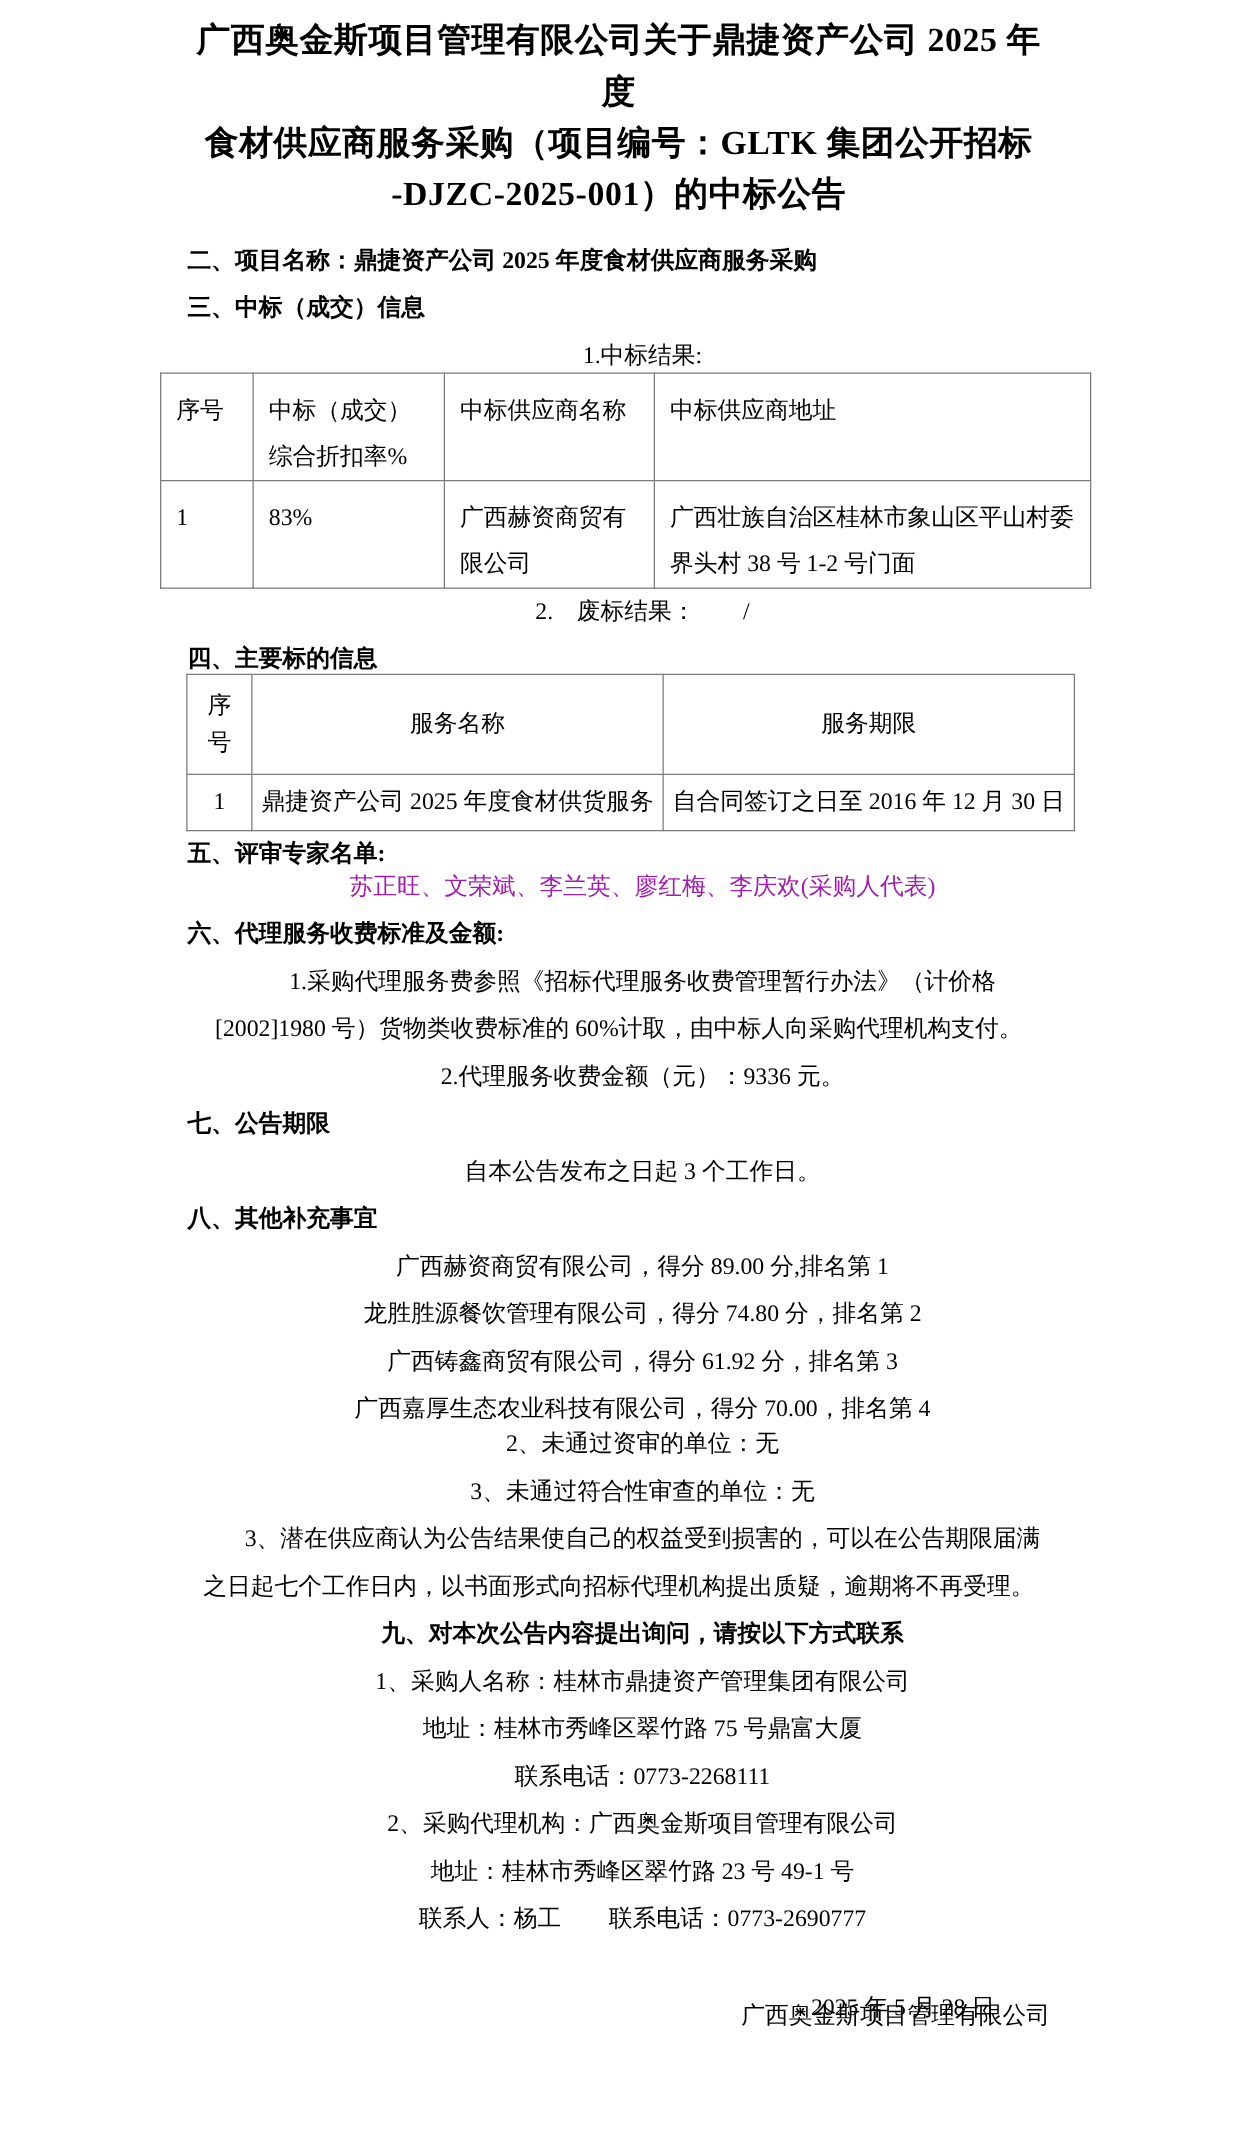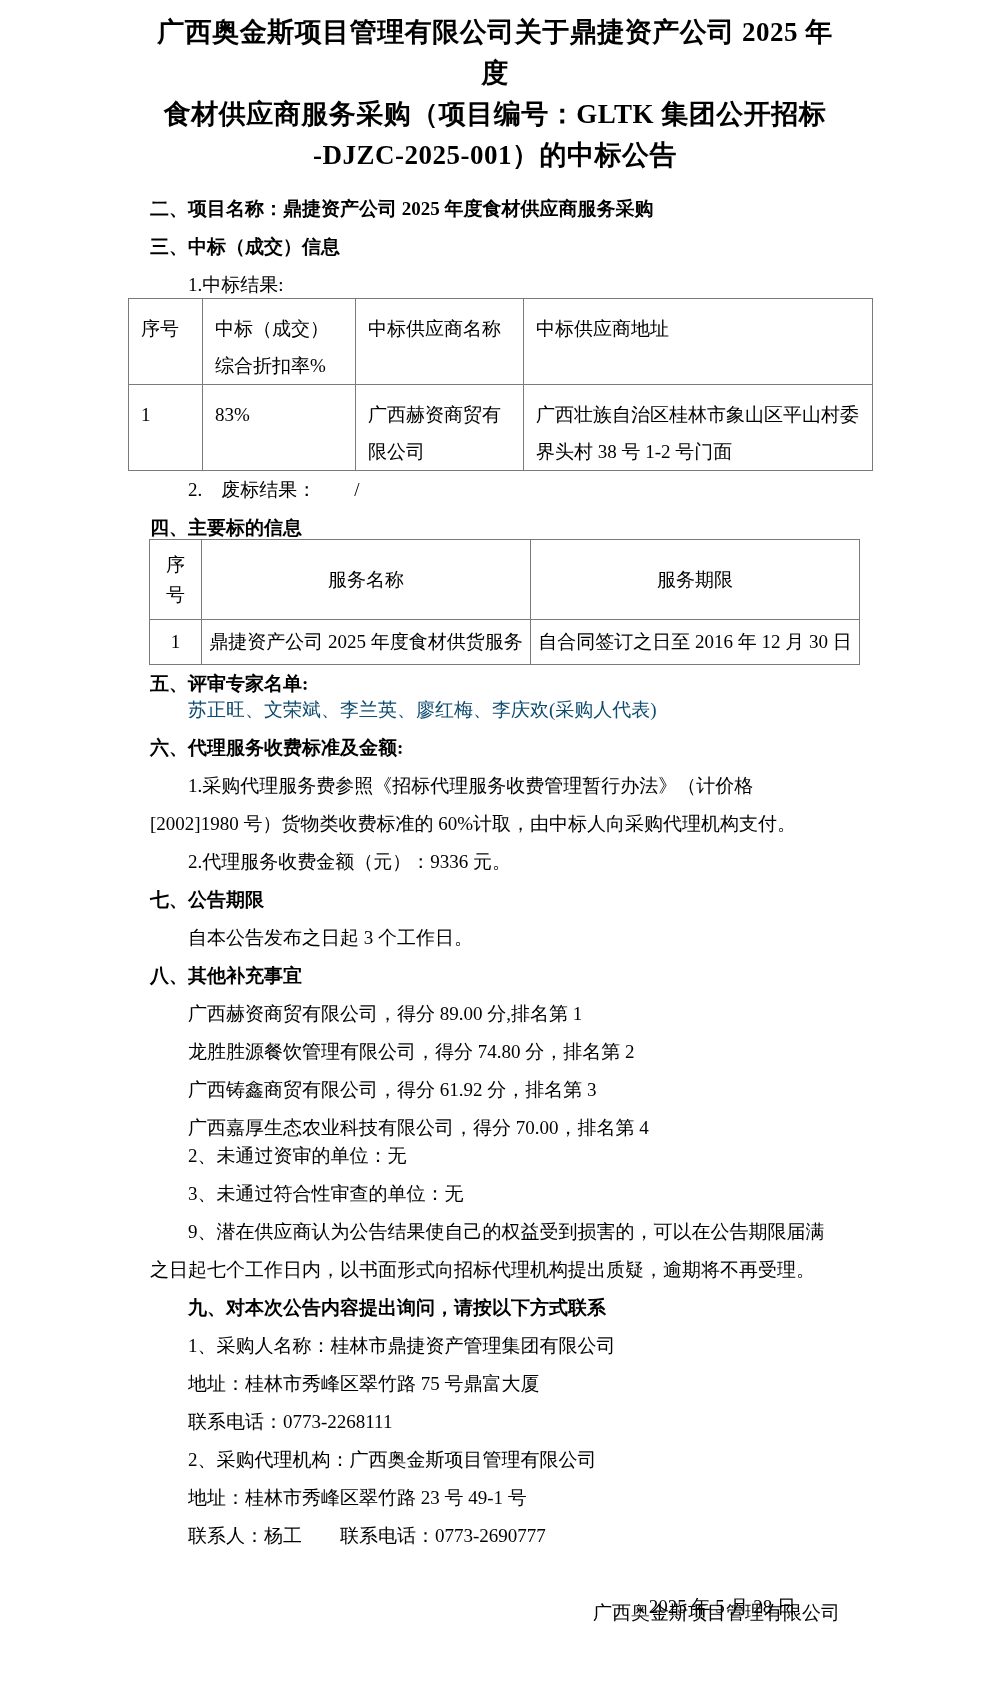--- a/index.html
+++ b/index.html
@@ -7,22 +7,22 @@
     width:1000px;height:1706px;background:#ffffff;overflow:hidden;
     font-family:"Liberation Serif","DejaVu Serif",serif;
     color:#000;font-size:19px;
   }
   .doc{position:relative;width:988px;height:1706px;box-sizing:border-box;
        padding:12px 148px 0 150px;}
   .title{font-size:27px;font-weight:bold;text-align:center;line-height:41px;
          margin-bottom:14px;letter-spacing:.5px;}
   .ln{line-height:38px;margin:0;}
   .h{font-weight:bold;}
-  .ind{text-indent:2em;}
-  .experts{color:#0c4a6e;margin-top:-12px;}
+  .ind{text-indent:2em;text-align:center;}
+  .experts{color:#a21caf;margin-top:-12px;}
   table{border-collapse:collapse;table-layout:fixed;}
   td,th{border:1px solid #7a7a7a;font-weight:normal;font-size:19px;
         overflow:hidden;box-sizing:border-box;margin-left:36px;}
   
   .t1{width:744px;margin-left:-22px;margin-top:-6px;}
   .t1 th,.t1 td{vertical-align:top;text-align:left;line-height:37px;
                 padding:11px 10px 0 12px;}
   .t1 .r{height:75px;}
   
   .t2{width:710px;margin-left:-1px;margin-top:-8px;}
@@ -106,21 +106,21 @@
   <p class="ln h">七、公告期限</p>
   <p class="ln ind">自本公告发布之日起 3 个工作日。</p>
 
   <p class="ln h">八、其他补充事宜</p>
   <p class="ln ind">广西赫资商贸有限公司，得分 89.00 分,排名第 1</p>
   <p class="ln ind">龙胜胜源餐饮管理有限公司，得分 74.80 分，排名第 2</p>
   <p class="ln ind">广西铸鑫商贸有限公司，得分 61.92 分，排名第 3</p>
   <p class="ln ind">广西嘉厚生态农业科技有限公司，得分 70.00，排名第 4</p>
   <p class="ln ind tight">2、未通过资审的单位：无</p>
   <p class="ln ind">3、未通过符合性审查的单位：无</p>
-  <p class="ln ind">9、潜在供应商认为公告结果使自己的权益受到损害的，可以在公告期限届满之日起七个工作日内，以书面形式向招标代理机构提出质疑，逾期将不再受理。</p>
+  <p class="ln ind">3、潜在供应商认为公告结果使自己的权益受到损害的，可以在公告期限届满之日起七个工作日内，以书面形式向招标代理机构提出质疑，逾期将不再受理。</p>
 
   <p class="ln h ind">九、对本次公告内容提出询问，请按以下方式联系</p>
   <p class="ln ind">1、采购人名称：桂林市鼎捷资产管理集团有限公司</p>
   <p class="ln ind">地址：桂林市秀峰区翠竹路 75 号鼎富大厦</p>
   <p class="ln ind">联系电话：0773-2268111</p>
   <p class="ln ind">2、采购代理机构：广西奥金斯项目管理有限公司</p>
   <p class="ln ind">地址：桂林市秀峰区翠竹路 23 号 49-1 号</p>
   <p class="ln ind">联系人：杨工　　联系电话：0773-2690777</p>
 
   <div class="footer-company">广西奥金斯项目管理有限公司</div>

